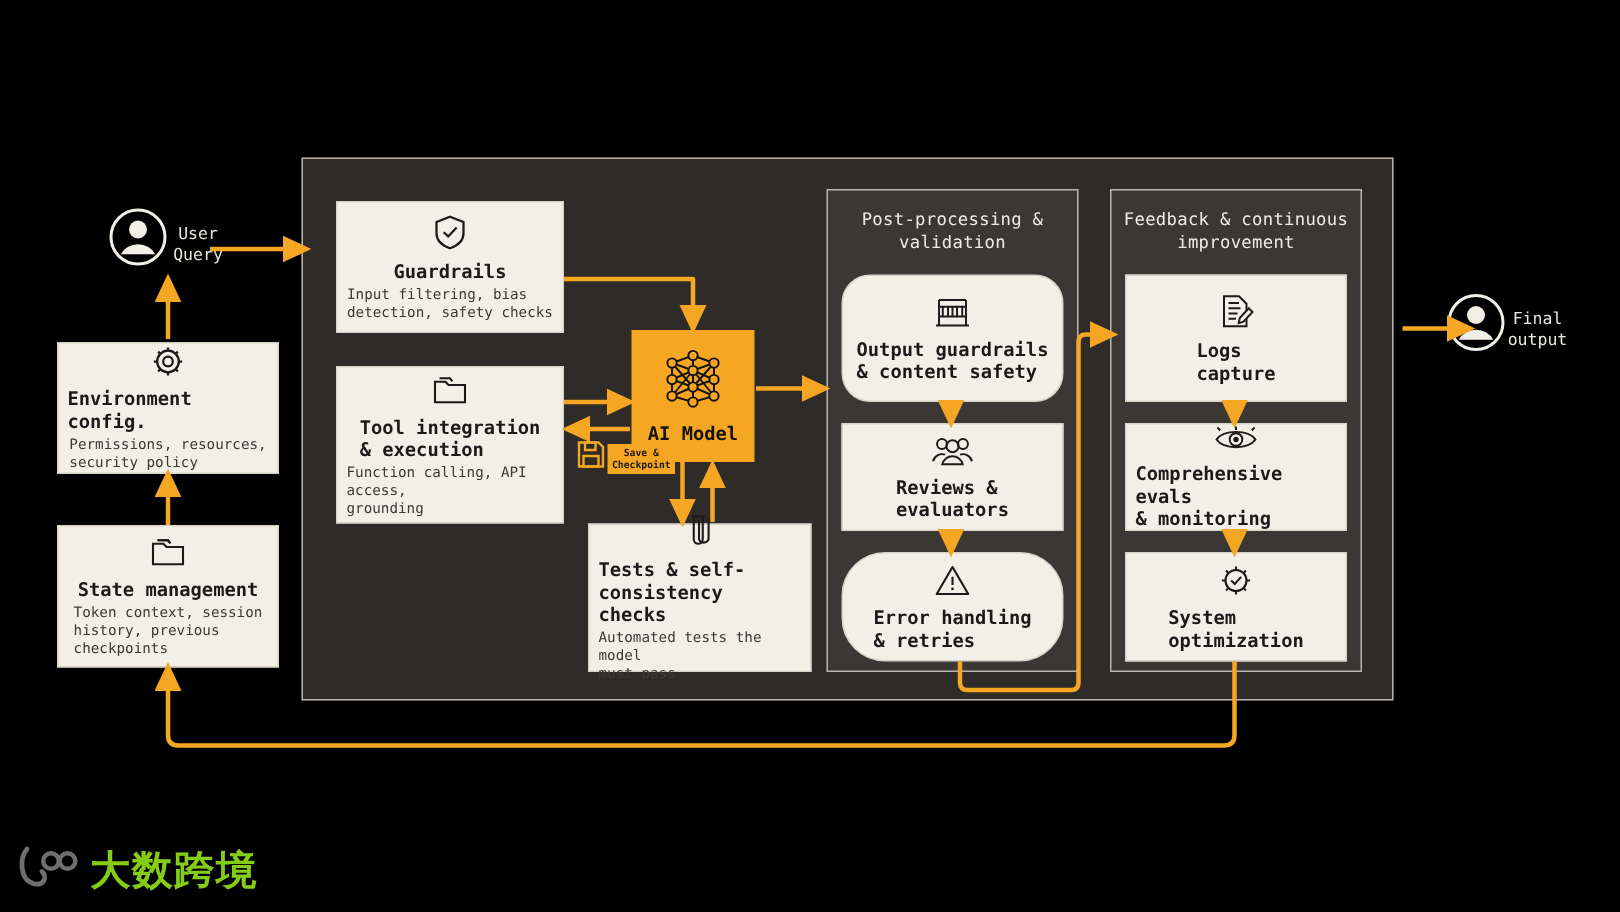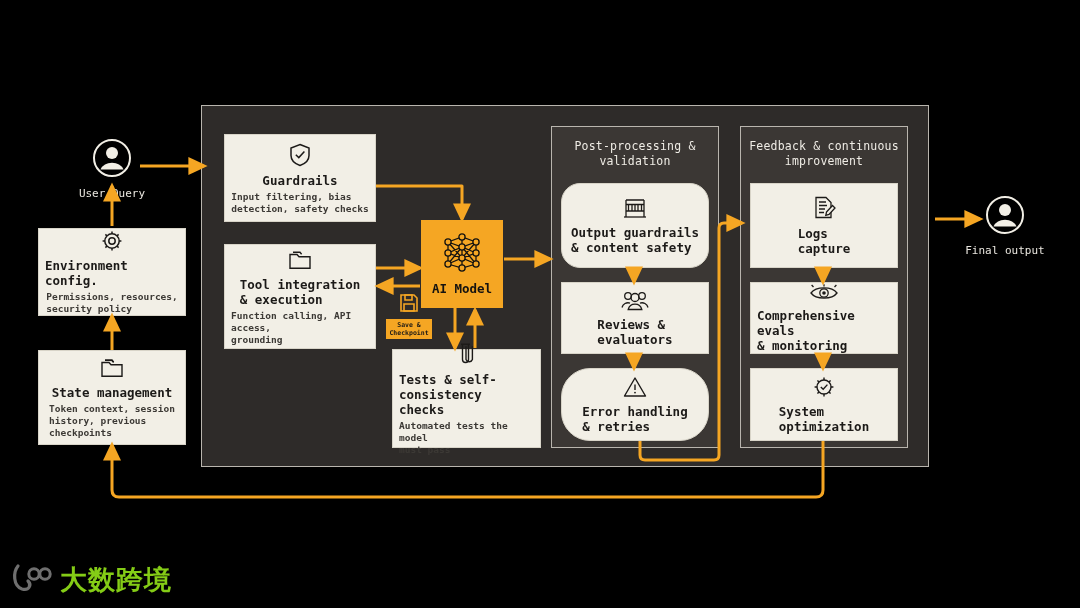--- a/index.html
+++ b/index.html
@@ -58,29 +58,28 @@
     line-height: 15px;
     white-space: pre-line;
     margin-top: 3px;
   }
   .card .sub {
     color: #3c3935;
     font-size: 9.5px;
     line-height: 12px;
     white-space: pre-line;
     margin-top: 3px;
-    font-weight: bold;
   }
   .card .ico { line-height: 0; margin-bottom: 2px; }
 
   
   .node-lite {
     position: absolute;
     z-index: 4;
-    display: flex; flex-direction: column; align-items: center;
+    display: flex; align-items: center;
     text-align: center;
   }
   .node-lite .lbl {
     color: #e9e6df;
     font-size: 11px;
     line-height: 14px;
     margin-top: 5px;
     white-space: pre-line;
   }
 
@@ -96,21 +95,21 @@
     color: #151310;
     font-weight: bold;
     font-size: 12.5px;
     margin-top: 4px;
   }
 
   
   #save-checkpoint {
     position: absolute;
     z-index: 6;
-    display: flex; flex-direction: column; align-items: center;
+    display: flex; flex-direction: row; align-items: center;
   }
   #save-checkpoint .badge {
     background: #f5a623;
     color: #1d1a16;
     font-size: 6.5px;
     line-height: 8px;
     font-weight: bold;
     padding: 2px 3px;
     text-align: center;
     white-space: pre-line;

